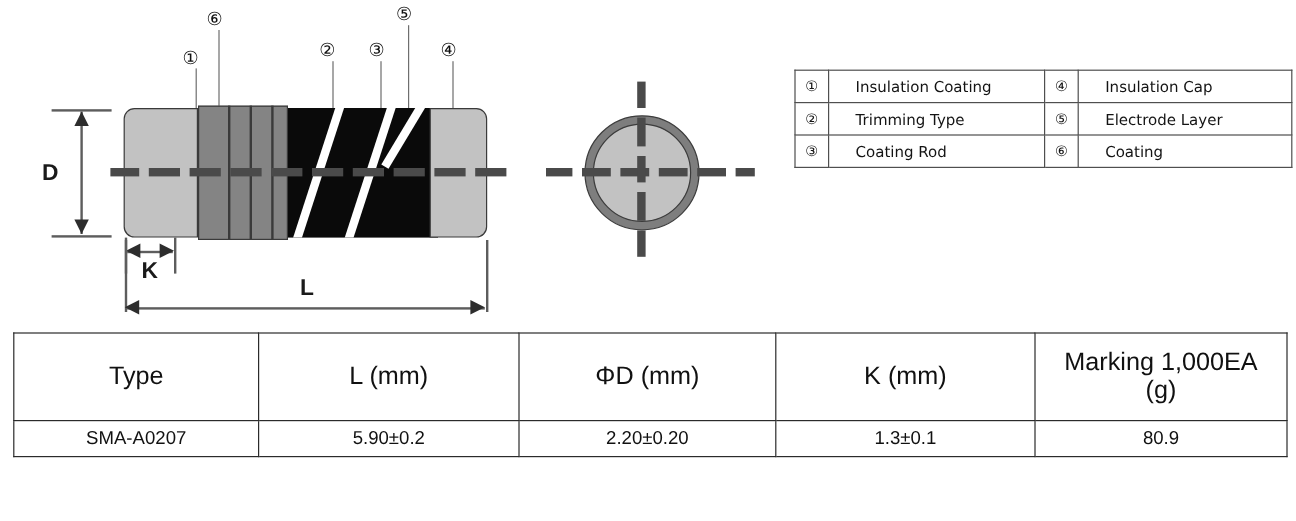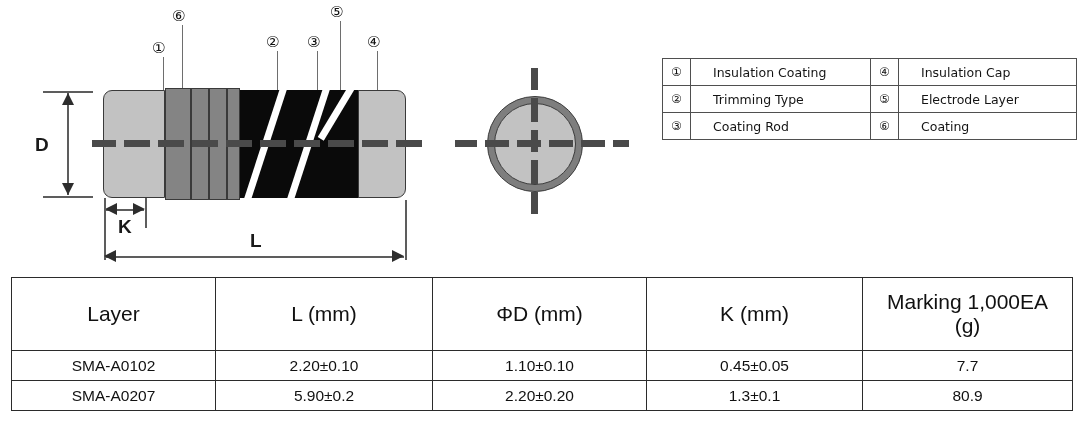--- a/index.html
+++ b/index.html
@@ -282,39 +282,32 @@
   <table class="spec" style="left:11px; top:277px; width:1061px;">
     <colgroup>
       <col style="width:204px">
         <col style="width:217px">
         <col style="width:214px">
         <col style="width:216px">
         <col style="width:210px">
     </colgroup>
     <thead>
       <tr>
-        <th>Layer</th>
+        <th>Type</th>
         <th>L (mm)</th>
         <th>ΦD (mm)</th>
         <th>K (mm)</th>
         <th>
           <span>Marking 1,000EA</span><br>
           <span>(g)</span>
         </th>
       </tr>
     </thead>
     <tbody>
       <tr>
-        <td>SMA-A0102</td>
-        <td>2.20±0.10</td>
-        <td>1.10±0.10</td>
-        <td>0.45±0.05</td>
-        <td>7.7</td>
-      </tr>
-      <tr>
         <td>SMA-A0207</td>
         <td>5.90±0.2</td>
         <td>2.20±0.20</td>
         <td>1.3±0.1</td>
         <td>80.9</td>
       </tr>
     </tbody>
   </table>
 
 </div>

